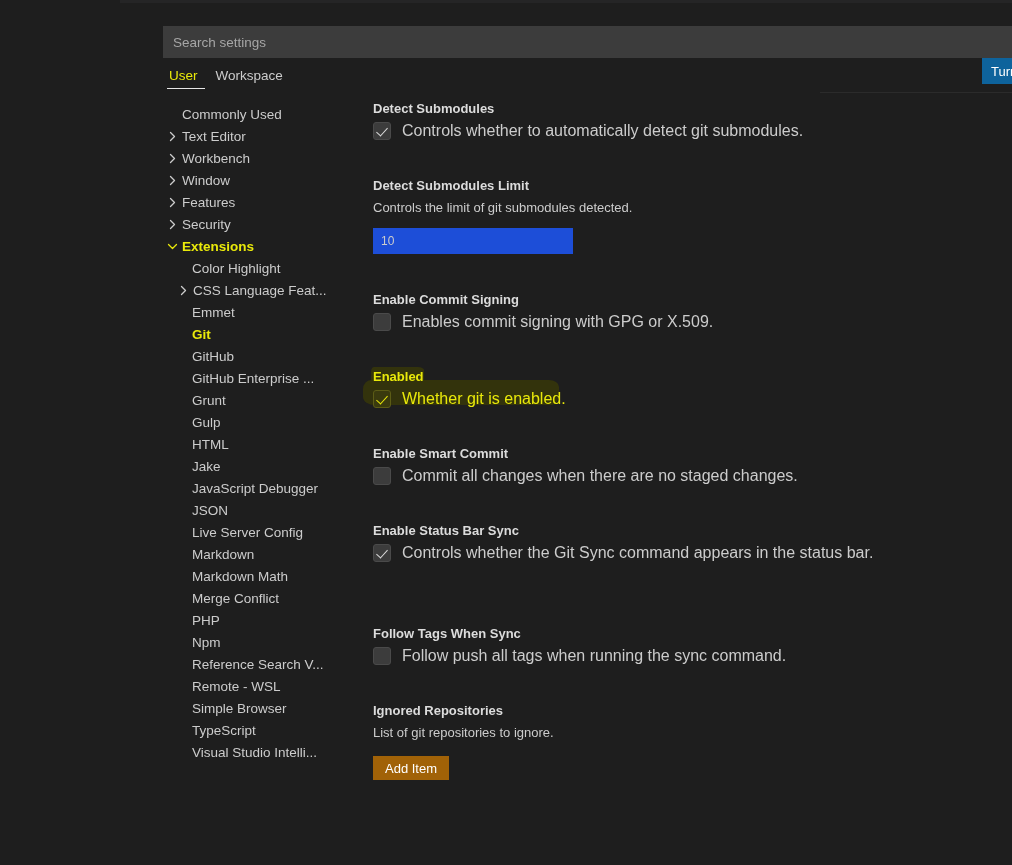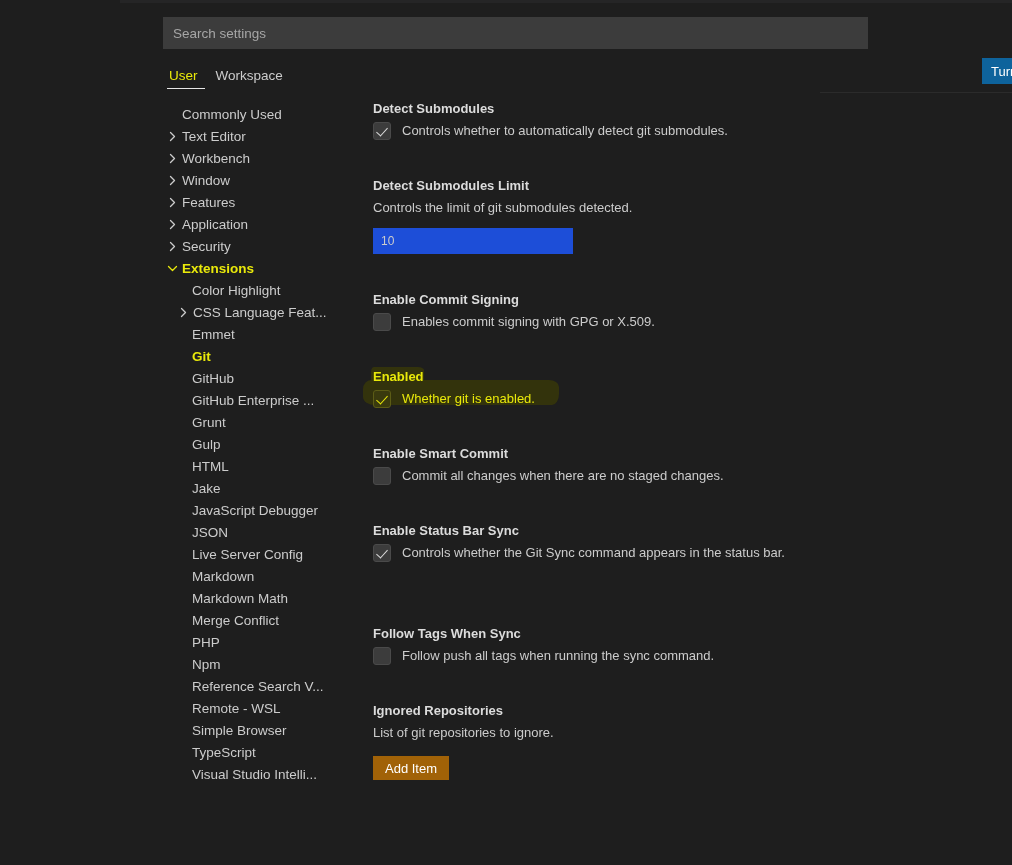--- a/index.html
+++ b/index.html
@@ -35,22 +35,22 @@
   
   #settings-header {
     position: absolute;
     left: 0; top: 4px;
     width: 1012px; height: 85px;
     background: #1e1e1e;
   }
 
   #search-row {
     position: absolute;
-    left: 163px; top: 13px;
-    width: 705px; height: 32px;
+    left: 163px; top: 22px;
+    width: 849px; height: 32px;
   }
   #search-input {
     width: 100%; height: 100%;
     background: #3c3c3c;
     border: none;
     outline: none;
     color: #cccccc;
     font-family: "Liberation Sans", sans-serif;
     font-size: 13.5px;
     padding: 0 10px;
@@ -223,21 +223,21 @@
   .checkbox.checked::after {
     content: "";
     position: absolute;
     left: 5px; top: 2px;
     width: 5px; height: 10px;
     border: solid #dcdcdc;
     border-width: 0 1.8px 1.8px 0;
     transform: rotate(42deg);
   }
   .checkbox-label {
-    font-size: 13px;
+    font-size: 16px;
     color: #cccccc;
     line-height: 18px;
     text-align: center;
   }
 
   .number-input {
     margin-top: 11px;
     width: 200px; height: 26px;
     background: #1d4ed8;
     border: none;
@@ -351,28 +351,20 @@
           </svg>
         </span>
         <span>Features</span>
       </div>
       <div class="toc-item toc-level-0 has-twisty">
         <span class="twisty">
           <svg width="11" height="11" viewBox="0 0 11 11">
             <path d="M3.5 1.5 L7.5 5.5 L3.5 9.5" fill="none" stroke="currentColor" stroke-width="1.3" stroke-linecap="round" stroke-linejoin="round"></path>
           </svg>
         </span>
-        <span>Application</span>
-      </div>
-      <div class="toc-item toc-level-0 has-twisty">
-        <span class="twisty">
-          <svg width="11" height="11" viewBox="0 0 11 11">
-            <path d="M3.5 1.5 L7.5 5.5 L3.5 9.5" fill="none" stroke="currentColor" stroke-width="1.3" stroke-linecap="round" stroke-linejoin="round"></path>
-          </svg>
-        </span>
         <span>Security</span>
       </div>
       <div class="toc-item toc-level-0 has-twisty hl">
         <div class="marker" id="marker-extensions"></div>
         <span class="twisty">
           <svg width="11" height="11" viewBox="0 0 11 11">
             <path d="M1.5 3.5 L5.5 7.5 L9.5 3.5" fill="none" stroke="currentColor" stroke-width="1.3" stroke-linecap="round" stroke-linejoin="round"></path>
           </svg>
         </span>
         <span>Extensions</span>

